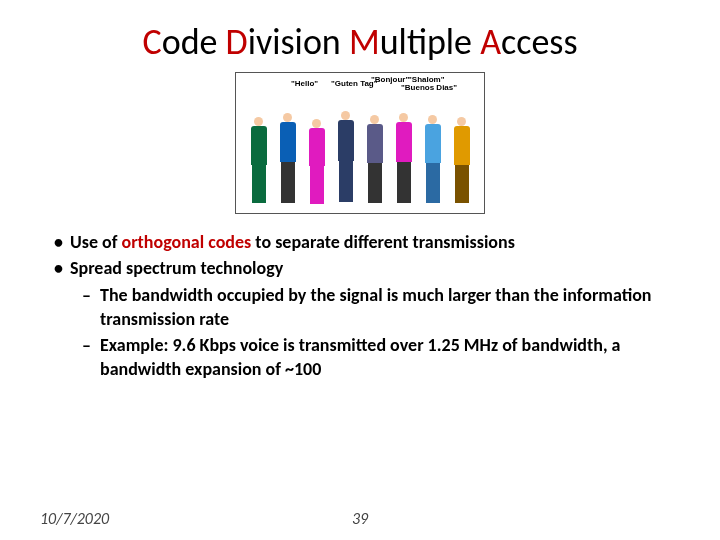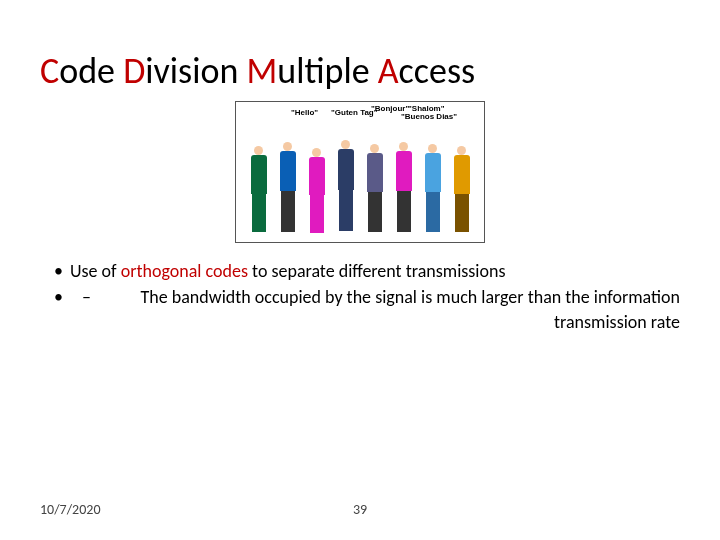--- a/index.html
+++ b/index.html
@@ -6,25 +6,25 @@
   body {
     width: 720px;
     height: 540px;
     font-family: Calibri, Arial, sans-serif;
     background: #fff;
     position: relative;
     padding: 20px 40px 40px 40px;
     overflow: hidden;
   }
   .title {
+    text-align: center;
     font-size: 36px;
     font-weight: 400;
     color: #000;
     margin-bottom: 8px;
-    margin-top: 29px;
   }
   .title .accent {
     color: #c00000;
   }
   .illustration {
     width: 250px;
     height: 142px;
     margin: 0 auto 16px auto;
     border: 1px solid #555;
     position: relative;
@@ -76,51 +76,52 @@
   ul.bullets {
     list-style: none;
     font-size: 18px;
     color: #000;
     line-height: 1.35;
   }
   ul.bullets > li {
     position: relative;
     padding-left: 30px;
     margin-bottom: 2px;
+    font-weight: bold;
   }
   ul.bullets > li::before {
     content: "•";
     position: absolute;
     left: 14px;
     top: 0;
   }
   ul.sub {
     list-style: none;
     margin-top: 2px;
   }
   ul.sub > li {
     position: relative;
     padding-left: 30px;
     margin-bottom: 2px;
-    text-align: right;
   }
   ul.sub > li::before {
     content: "–";
     position: absolute;
     left: 12px;
     top: 0;
   }
   .red-text { color: #c00000; }
   .footer {
     position: absolute;
-    bottom: 22px;
+    bottom: 12px;
     left: 40px;
     right: 40px;
-    font-size: 14px;
+    font-size: 16px;
     color: #444;
+    font-style: italic;
   }
   .page-num {
     position: absolute;
     left: 50%;
     transform: translateX(-50%);
   }
 </style>
 </head>
 <body>
 
@@ -174,22 +175,24 @@
         <div class="legs" style="background: rgb(122, 82, 0); height: 38.64px;"></div>
       </div>
     </div>
 </div>
 
 <ul class="bullets">
   <li>
     <span>Use of </span><span class="red-text">orthogonal codes</span><span> to separate different transmissions</span>
   </li>
   <li>
+    <span>Spread spectrum technology</span>
     <ul class="sub">
       <li>The bandwidth occupied by the signal is much larger than the information transmission rate</li>
+      <li>Example: 9.6 Kbps voice is transmitted over 1.25 MHz of bandwidth, a bandwidth expansion of ~100</li>
     </ul>
   </li>
 </ul>
 
 <div class="footer">
   <span>10/7/2020</span>
   <span class="page-num">39</span>
 </div>
 
 </body></html>

